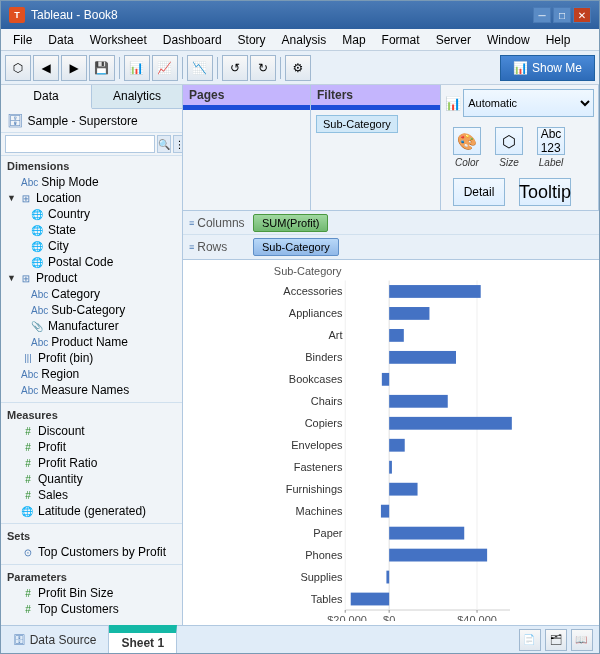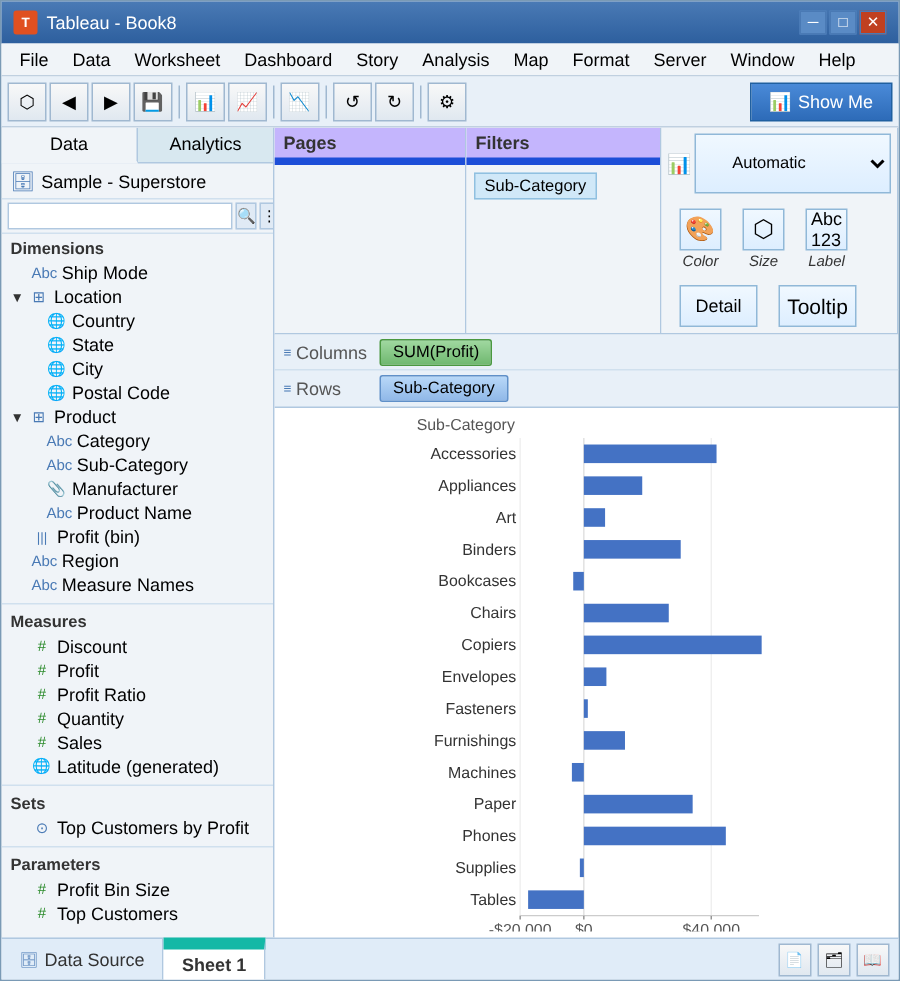--- a/index.html
+++ b/index.html
@@ -74,21 +74,21 @@
 
     .pages-panel { width: 128px; flex-shrink: 0; }
     .filters-panel { width: 130px; flex-shrink: 0; }
     .marks-panel { flex: 1; }
 
     .shelf-content { padding: 4px; min-height: 30px; }
     .filter-chip { background: #d0e8f8; border: 1px solid #90c0e0; padding: 2px 6px; font-size: 11px; display: inline-block; margin: 1px; cursor: pointer; }
 
     
     .marks-dropdown { display: flex; align-items: center; gap: 2px; margin: 4px; }
-    .marks-select { flex: 1; height: 40px; background: linear-gradient(to bottom, #f0f8ff, #ddeeff); border: 1px solid #90b8d8; font-size: 11px; padding: 0 20px; }
+    .marks-select { flex: 1; height: 28px; background: linear-gradient(to bottom, #f0f8ff, #ddeeff); border: 1px solid #90b8d8; font-size: 11px; padding: 0 0; }
     .marks-buttons { display: flex; gap: 6px; padding: 4px 8px; }
     .mark-btn { display: flex; flex-direction: column; align-items: center; gap: 2px; cursor: pointer; padding: 2px 4px; }
     .mark-btn-icon { width: 28px; height: 28px; background: linear-gradient(to bottom, #f0f8ff, #ddeeff); border: 1px solid #90b8d8; display: flex; align-items: center; justify-content: center; font-size: 14px; }
     .mark-btn-label { font-size: 10px; color: #333; font-style: italic; }
     .marks-row2 { display: flex; gap: 6px; padding: 2px 8px; }
 
     
     .col-row-shelf { background: #e8f0f8; border-bottom: 1px solid #b0c8e0; flex-shrink: 0; }
     .shelf-line { display: flex; align-items: center; height: 24px; border-bottom: 1px solid #d0e0ee; }
     .shelf-line:last-child { border-bottom: none; }
@@ -341,21 +341,21 @@
             <div class="mark-btn">
               <div class="mark-btn-icon" style="font-size:12px;">Abc<br>123</div>
               <span class="mark-btn-label">Label</span>
             </div>
           </div>
           <div class="marks-row2">
             <div class="mark-btn">
               <div class="mark-btn-icon" style="font-size:12px; width:52px;">Detail</div>
             </div>
             <div class="mark-btn">
-              <div class="mark-btn-icon" style="font-size:14px; width:52px;">Tooltip</div>
+              <div class="mark-btn-icon" style="font-size:18px; width:52px;">Tooltip</div>
             </div>
           </div>
         </div>
       </div>
 
       <div class="col-row-shelf">
         <div class="shelf-line">
           <div class="shelf-label">
             <span class="shelf-label-icon">≡</span>
             <span>Columns</span>

